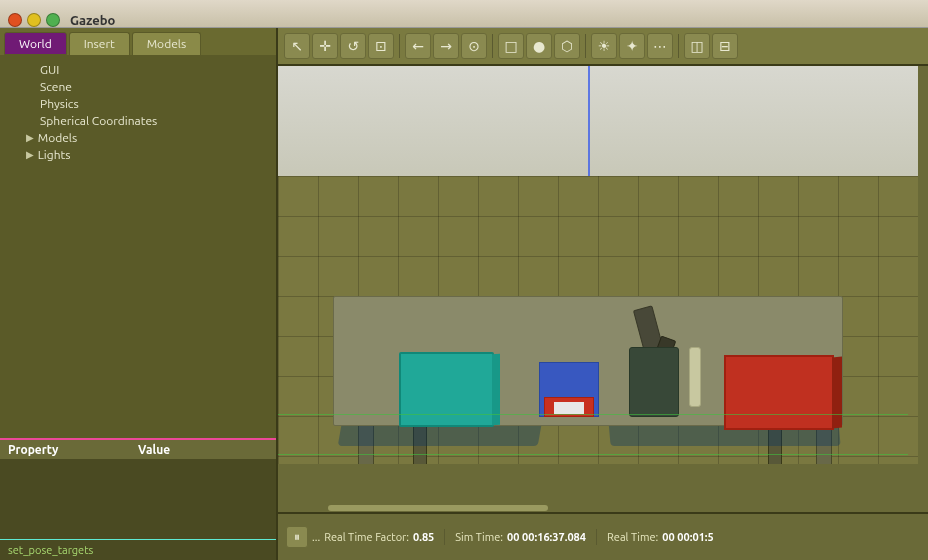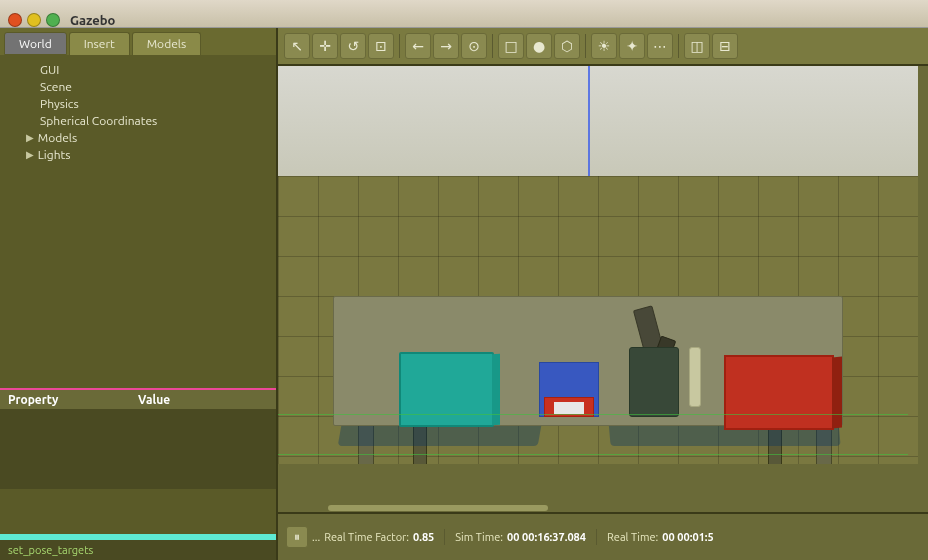--- a/index.html
+++ b/index.html
@@ -67,21 +67,21 @@
       padding: 4px 14px;
       background: #8a8a48;
       border: 1px solid #5a5a28;
       border-bottom: none;
       cursor: pointer;
       color: #e8e8d0;
       font-size: 12px;
       border-radius: 3px 3px 0 0;
     }
     .tab.active {
-      background: #737373;
+      background: #701a75;
       color: #fff;
       border-bottom: 1px solid #5a5a28;
       text-align: center;
     }
 
     
     .sidebar-tree {
       padding: 6px 12px;
       flex: 1;
     }
@@ -126,23 +126,22 @@
     .property-rows {
       background: #4a4a22;
       min-height: 80px;
     }
 
     
     .sidebar-bottom {
       padding: 4px 8px;
       color: #a8d870;
       font-size: 11px;
-      border-top: 6px solid #5eead4;
+      border-top: 1px solid #5eead4;
       background: #4a4a22;
-      margin-top: 45px;
     }
 
     
     .viewport-area {
       flex: 1;
       display: flex;
       flex-direction: column;
       background: #5a5a28;
     }
 

